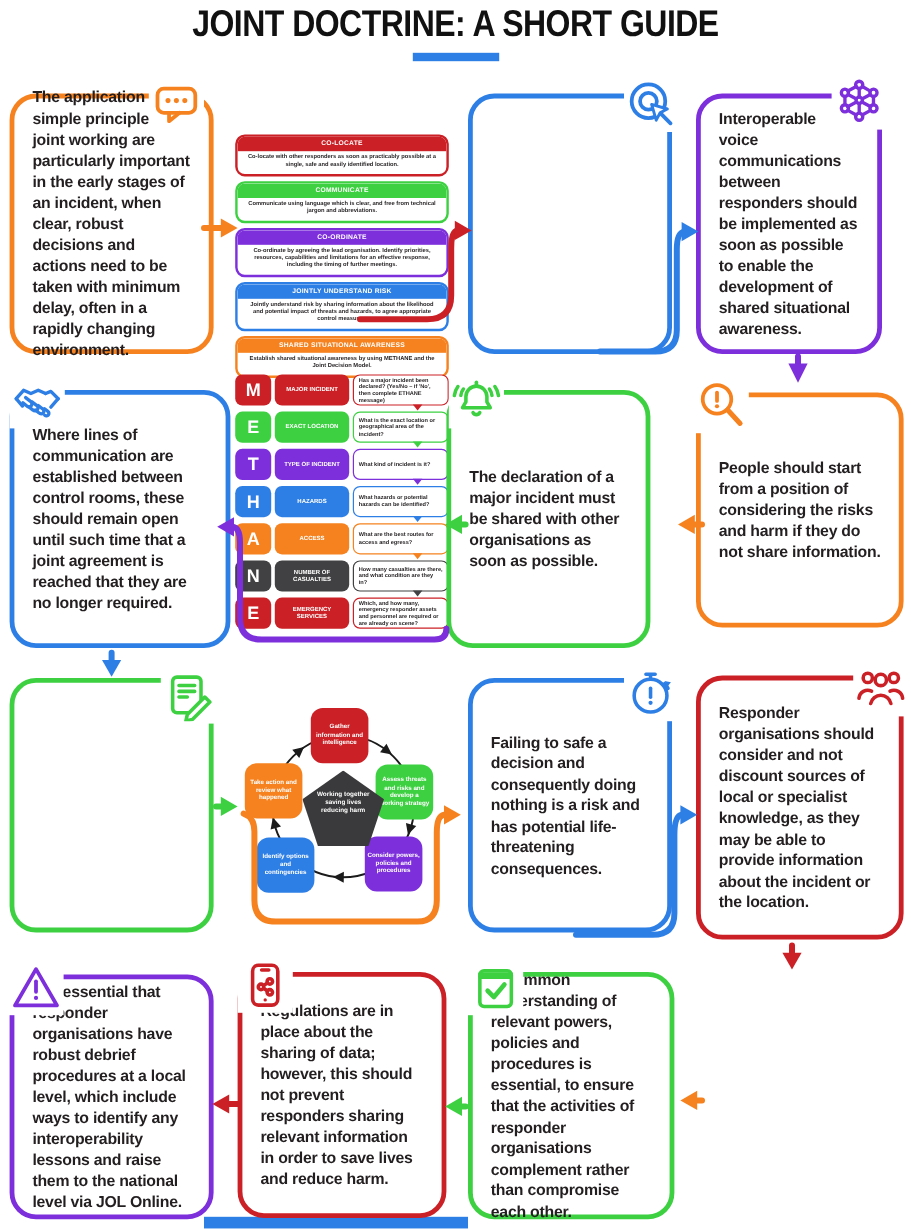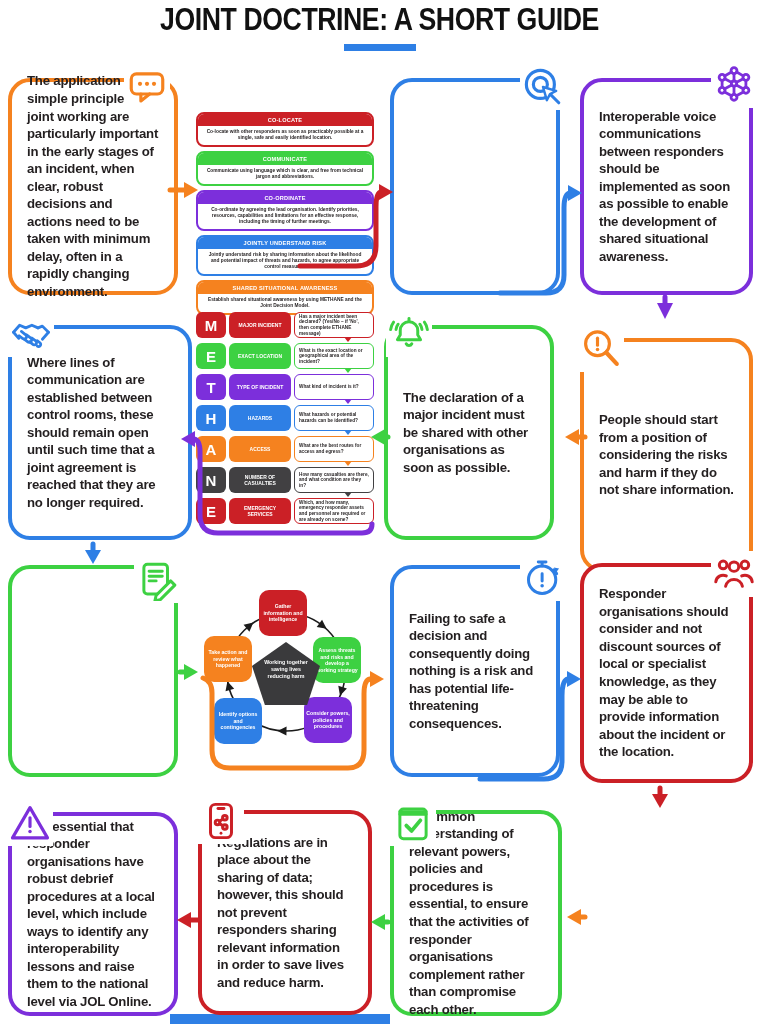--- a/index.html
+++ b/index.html
@@ -113,21 +113,21 @@
     <div class="icon" style="right:-10px;top:-18px">
       <svg viewBox="0 0 24 24" fill="none" stroke="currentColor" stroke-width="1.8" stroke-linecap="round" stroke-linejoin="round">
         <circle cx="10.5" cy="10.5" r="8"></circle>
           <circle cx="10.5" cy="10.5" r="4"></circle>
         <path d="M15 15 l6 6"></path>
         <polygon points="12,12 19.5,14.2 16,16 14.2,19.5" fill="#fff" stroke="currentColor" stroke-width="1.4"></polygon>
       </svg>
     </div>
   </div>
 
-  <div class="box c-purple" style="left:580px;top:78px;width:173px;height:217px">
+  <div class="box c-purple" style="left:580px;top:78px;width:155px;height:217px">
     <div class="icon" style="right:-8px;top:-20px">
       <svg viewBox="0 0 24 24" fill="none" stroke="currentColor" stroke-width="1.6" stroke-linecap="round" stroke-linejoin="round">
         <circle cx="12" cy="3.8" r="1.7"></circle>
           <circle cx="18.8" cy="7.6" r="1.7"></circle>
           <circle cx="18.8" cy="15" r="1.7"></circle>
         <circle cx="12" cy="19" r="1.7"></circle>
           <circle cx="5.2" cy="15" r="1.7"></circle>
           <circle cx="5.2" cy="7.6" r="1.7"></circle>
         <circle cx="12" cy="11.2" r="1.5"></circle>
         <path d="M12 5.5 v4.2 M13.3 12 l4.2 2.3 M10.7 12 l-4.2 2.3 M13.5 10.4 l3.8 -2 M10.5 10.4 l-3.8 -2 M12 12.7 v4.6"></path>
@@ -189,34 +189,34 @@
       <div class="m-q">Which, and how many, emergency responder assets and personnel are required or are already on scene?</div>
     </div>
     <div class="m-arrow c-red" style="top:25px"></div>
     <div class="m-arrow c-green" style="top:56px"></div>
     <div class="m-arrow c-purple" style="top:87px"></div>
     <div class="m-arrow c-blue" style="top:118px"></div>
     <div class="m-arrow c-orange" style="top:149px"></div>
     <div class="m-arrow c-dark" style="top:180px"></div>
   </div>
 
-  <div class="box c-green" style="left:384px;top:325px;width:170px;height:215px">
+  <div class="box c-green" style="left:372px;top:325px;width:170px;height:215px">
     <div class="icon" style="left:-2px;top:-18px">
       <svg viewBox="0 0 24 24" fill="none" stroke="currentColor" stroke-width="1.7" stroke-linecap="round" stroke-linejoin="round">
         <path d="M7 12.5 v-2.5 a5 5 0 0 1 10 0 v2.5 l1.6 2.8 h-13.2 z"></path>
         <path d="M10.4 17.6 a1.8 1.8 0 0 0 3.2 0"></path>
         <path d="M3.2 5.2 a9 9 0 0 0 -1.7 4.3 M5.8 6.4 a6 6 0 0 0 -1.2 3"></path>
         <path d="M20.8 5.2 a9 9 0 0 1 1.7 4.3 M18.2 6.4 a6 6 0 0 1 1.2 3"></path>
         <path d="M12 4.5 v-1.3"></path>
       </svg>
     </div>
     <div class="box-text">The declaration of a major incident must be shared with other organisations as soon as possible.</div>
   </div>
 
-  <div class="box c-orange" style="left:580px;top:338px;width:173px;height:234px">
+  <div class="box c-orange" style="left:580px;top:327px;width:173px;height:196px">
     <div class="icon" style="left:-6px;top:-16px">
       <svg viewBox="0 0 24 24" fill="none" stroke="currentColor" stroke-width="1.8" stroke-linecap="round" stroke-linejoin="round">
         <circle cx="10" cy="9" r="6.8"></circle>
           <path d="M15 14 l6 6.5" stroke-width="2.4"></path>
         <path d="M10 5.8 v4"></path>
           <circle cx="10" cy="12.3" r="1" fill="currentColor" stroke="none"></circle>
       </svg>
     </div>
     <div class="box-text">People should start from a position of considering the risks and harm if they do not share information.</div>
   </div>

